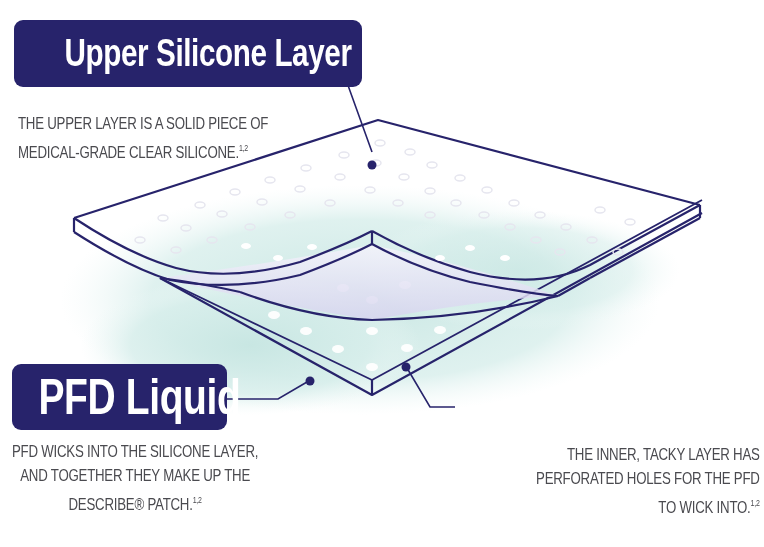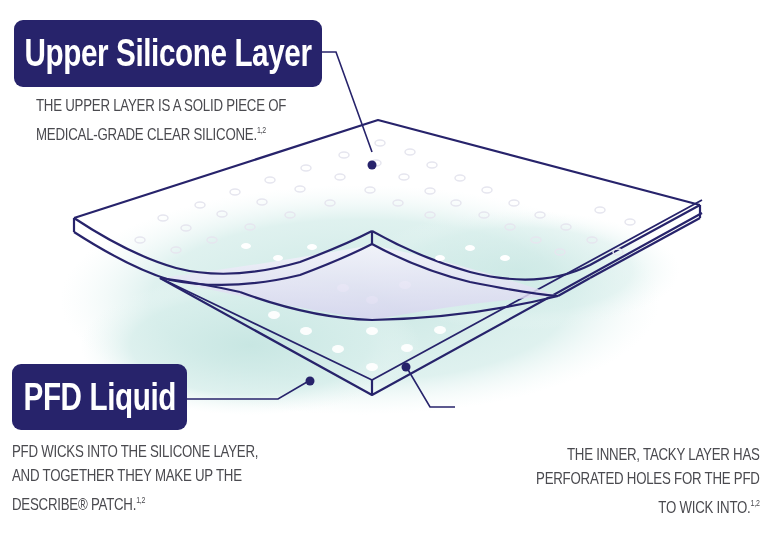--- a/index.html
+++ b/index.html
@@ -9,20 +9,21 @@
     .label-box {
       position: absolute;
       background: #27236b;
       color: #ffffff;
       border-radius: 9px;
       font-family: "Liberation Sans", sans-serif;
       font-weight: bold;
       display: flex; align-items: center; justify-content: center;
       letter-spacing: -0.5px;
       transform-origin: left center;
+      padding-left: 40px;
     }
     .label-box span { display: inline-block; transform: scaleX(0.78); white-space: nowrap; }
     .desc {
       position: absolute;
       color: #4a4a4f;
       font-family: "Liberation Sans", sans-serif;
       font-size: 17px;
       line-height: 24px;
       text-transform: uppercase;
       letter-spacing: -0.3px;
@@ -159,29 +160,29 @@
     </g>
     <g stroke="#27236b" stroke-width="1.6" fill="none">
       <polyline points="455,407 430,407 407,368"></polyline>
       <circle cx="406" cy="367" r="4.5" fill="#27236b" stroke="none"></circle>
     </g>
   </svg>
 
   <div class="label-box" style="left:14px; top:20px; width:308px; height:67px; font-size:38px;">
     <span>Upper Silicone Layer</span>
   </div>
-  <div class="desc left" style="left:18px; top:94px;margin-left:18px;">
+  <div class="desc left" style="left:18px; top:112px;">
     <span class="line">THE UPPER LAYER IS A SOLID PIECE OF</span>
     <span class="line"><span>MEDICAL-GRADE CLEAR SILICONE.</span><sup>1,2</sup></span>
   </div>
 
-  <div class="label-box" style="left:12px; top:364px; width:175px; height:66px; font-size:38px;">
+  <div class="label-box" style="left:12px; top:364px; width:175px; height:66px; font-size:50px;">
     <span>PFD Liquid</span>
   </div>
-  <div class="desc left" style="left:12px; top:440px;">
+  <div class="desc left" style="left:12px; top:440px;text-align:center;">
     <span class="line">PFD WICKS INTO THE SILICONE LAYER,</span>
     <span class="line">AND TOGETHER THEY MAKE UP THE</span>
     <span class="line"><span>DESCRIBE® PATCH.</span><sup>1,2</sup></span>
   </div>
 
   <div class="desc right" style="right:4px; top:443px; text-align:right;">
     <span class="line">THE INNER, TACKY LAYER HAS</span>
     <span class="line">PERFORATED HOLES FOR THE PFD</span>
     <span class="line"><span>TO WICK INTO.</span><sup>1,2</sup></span>
   </div>

